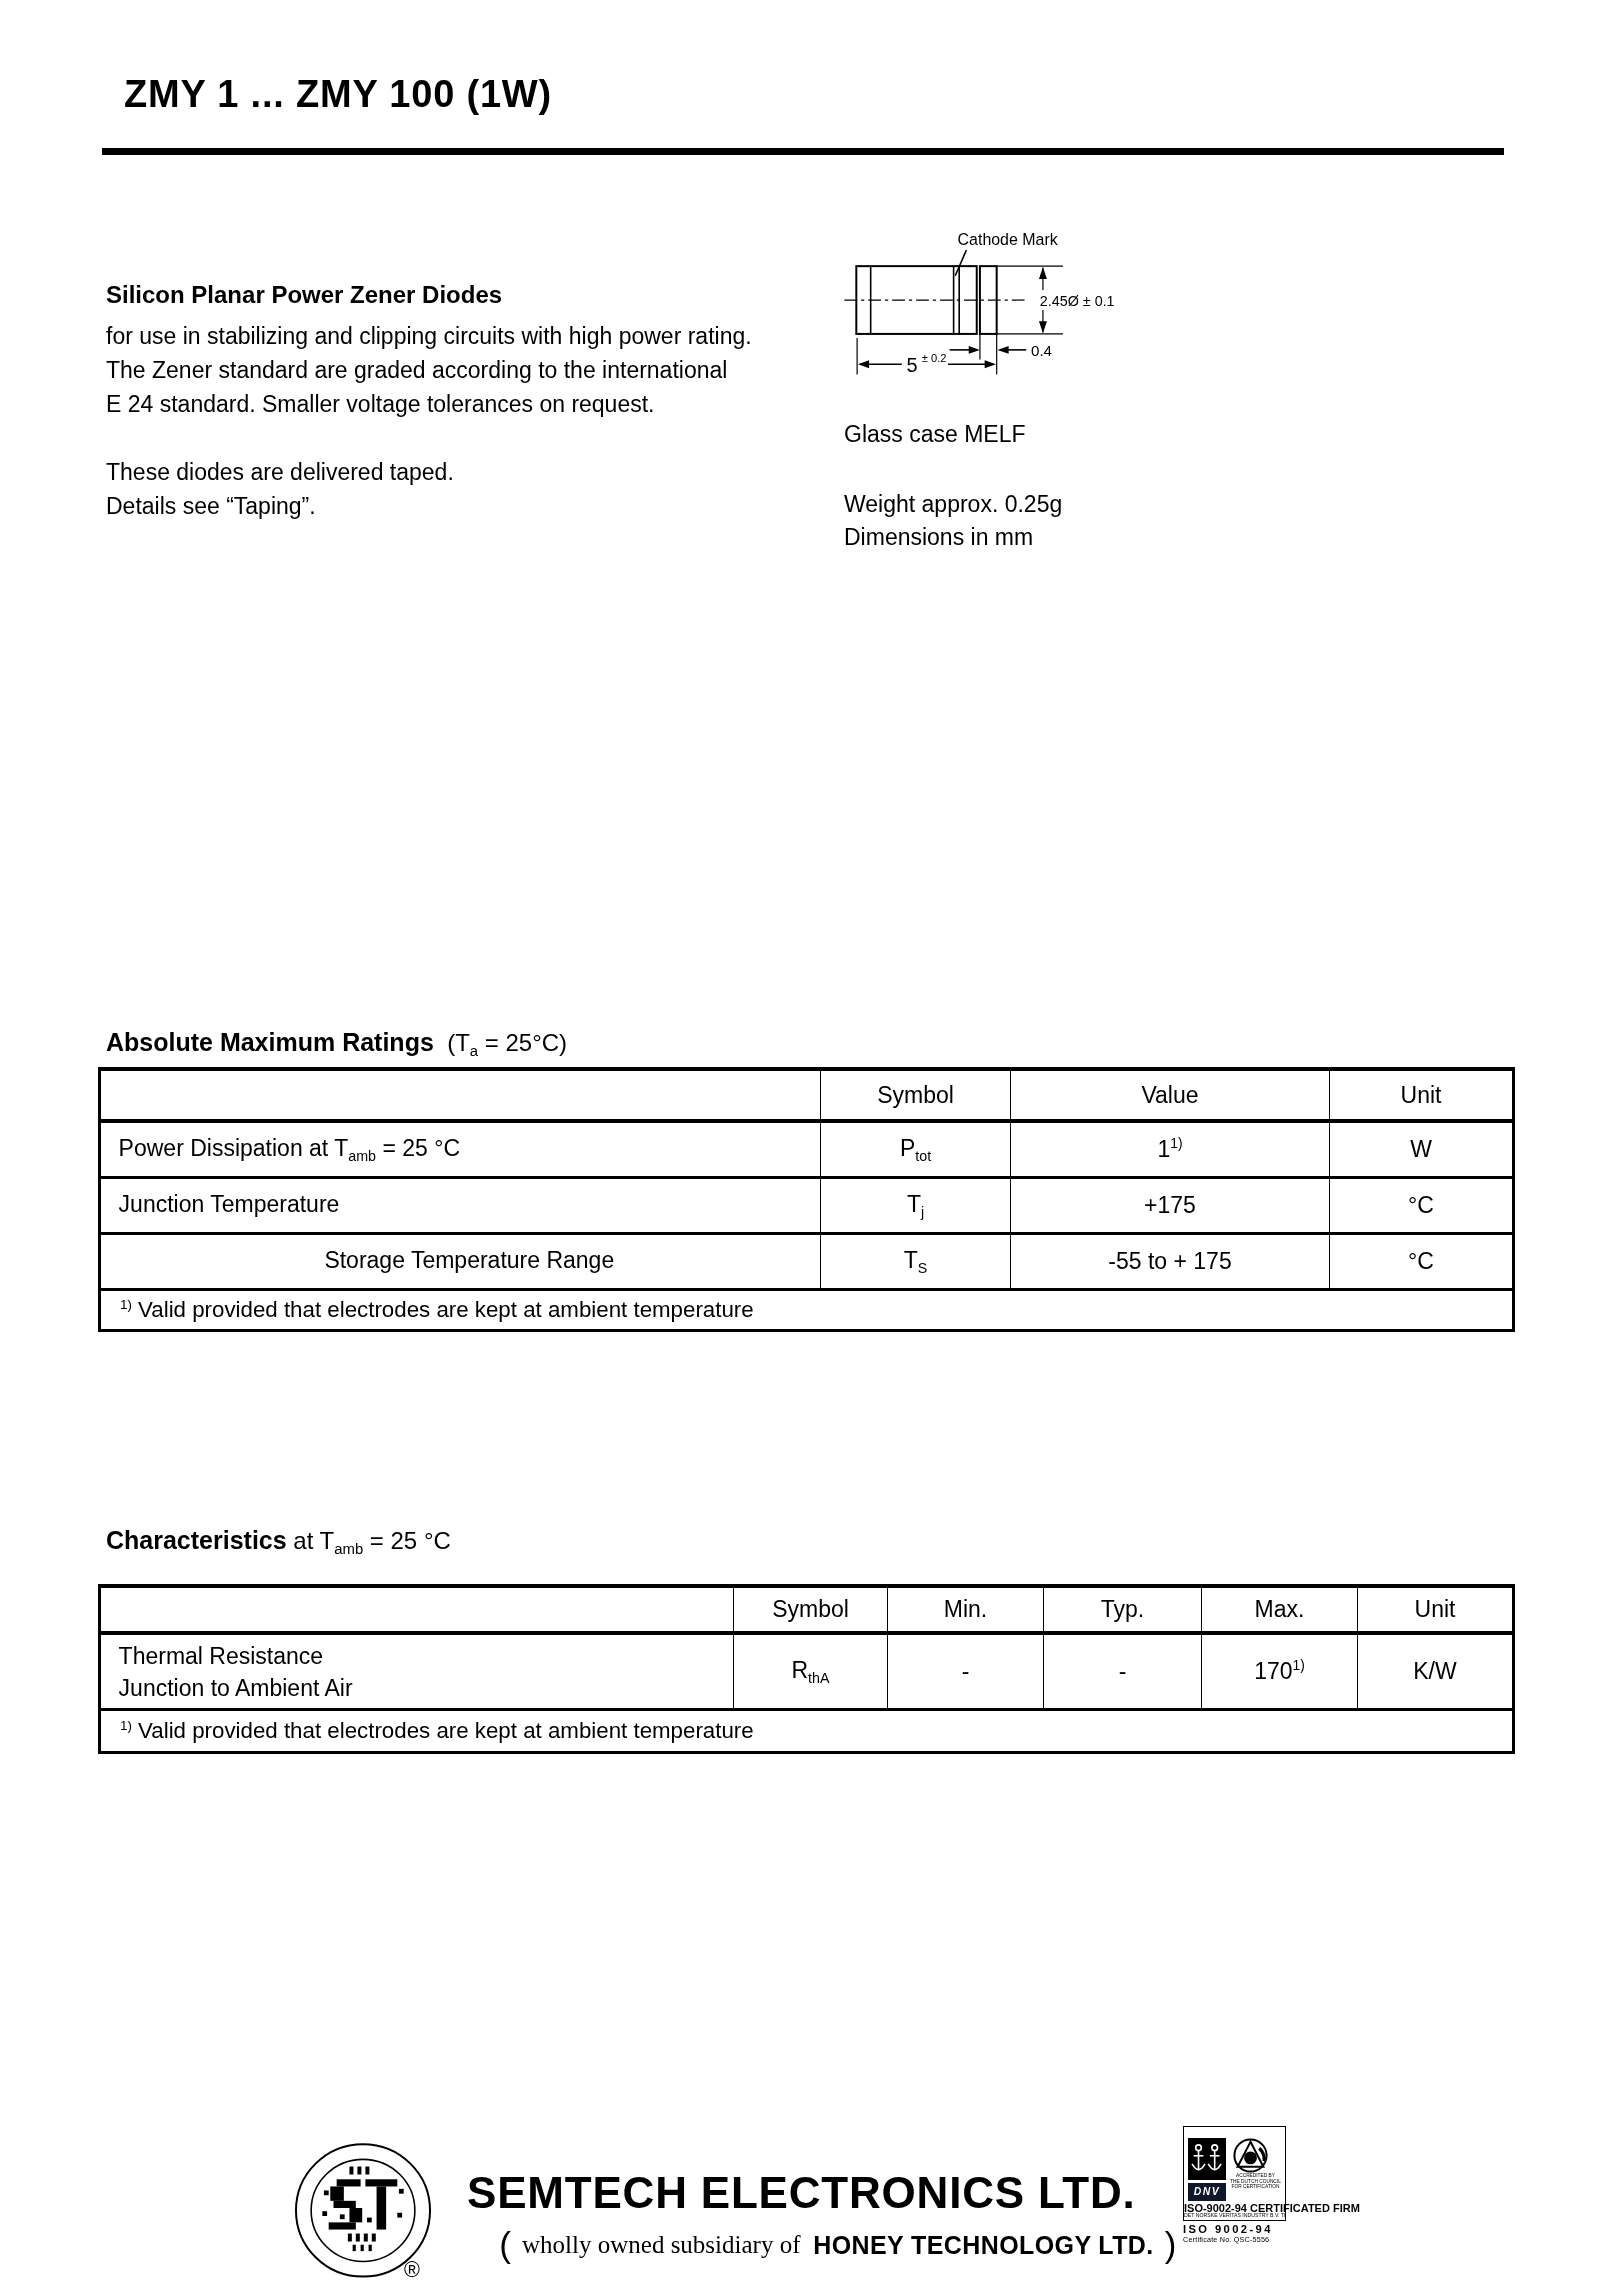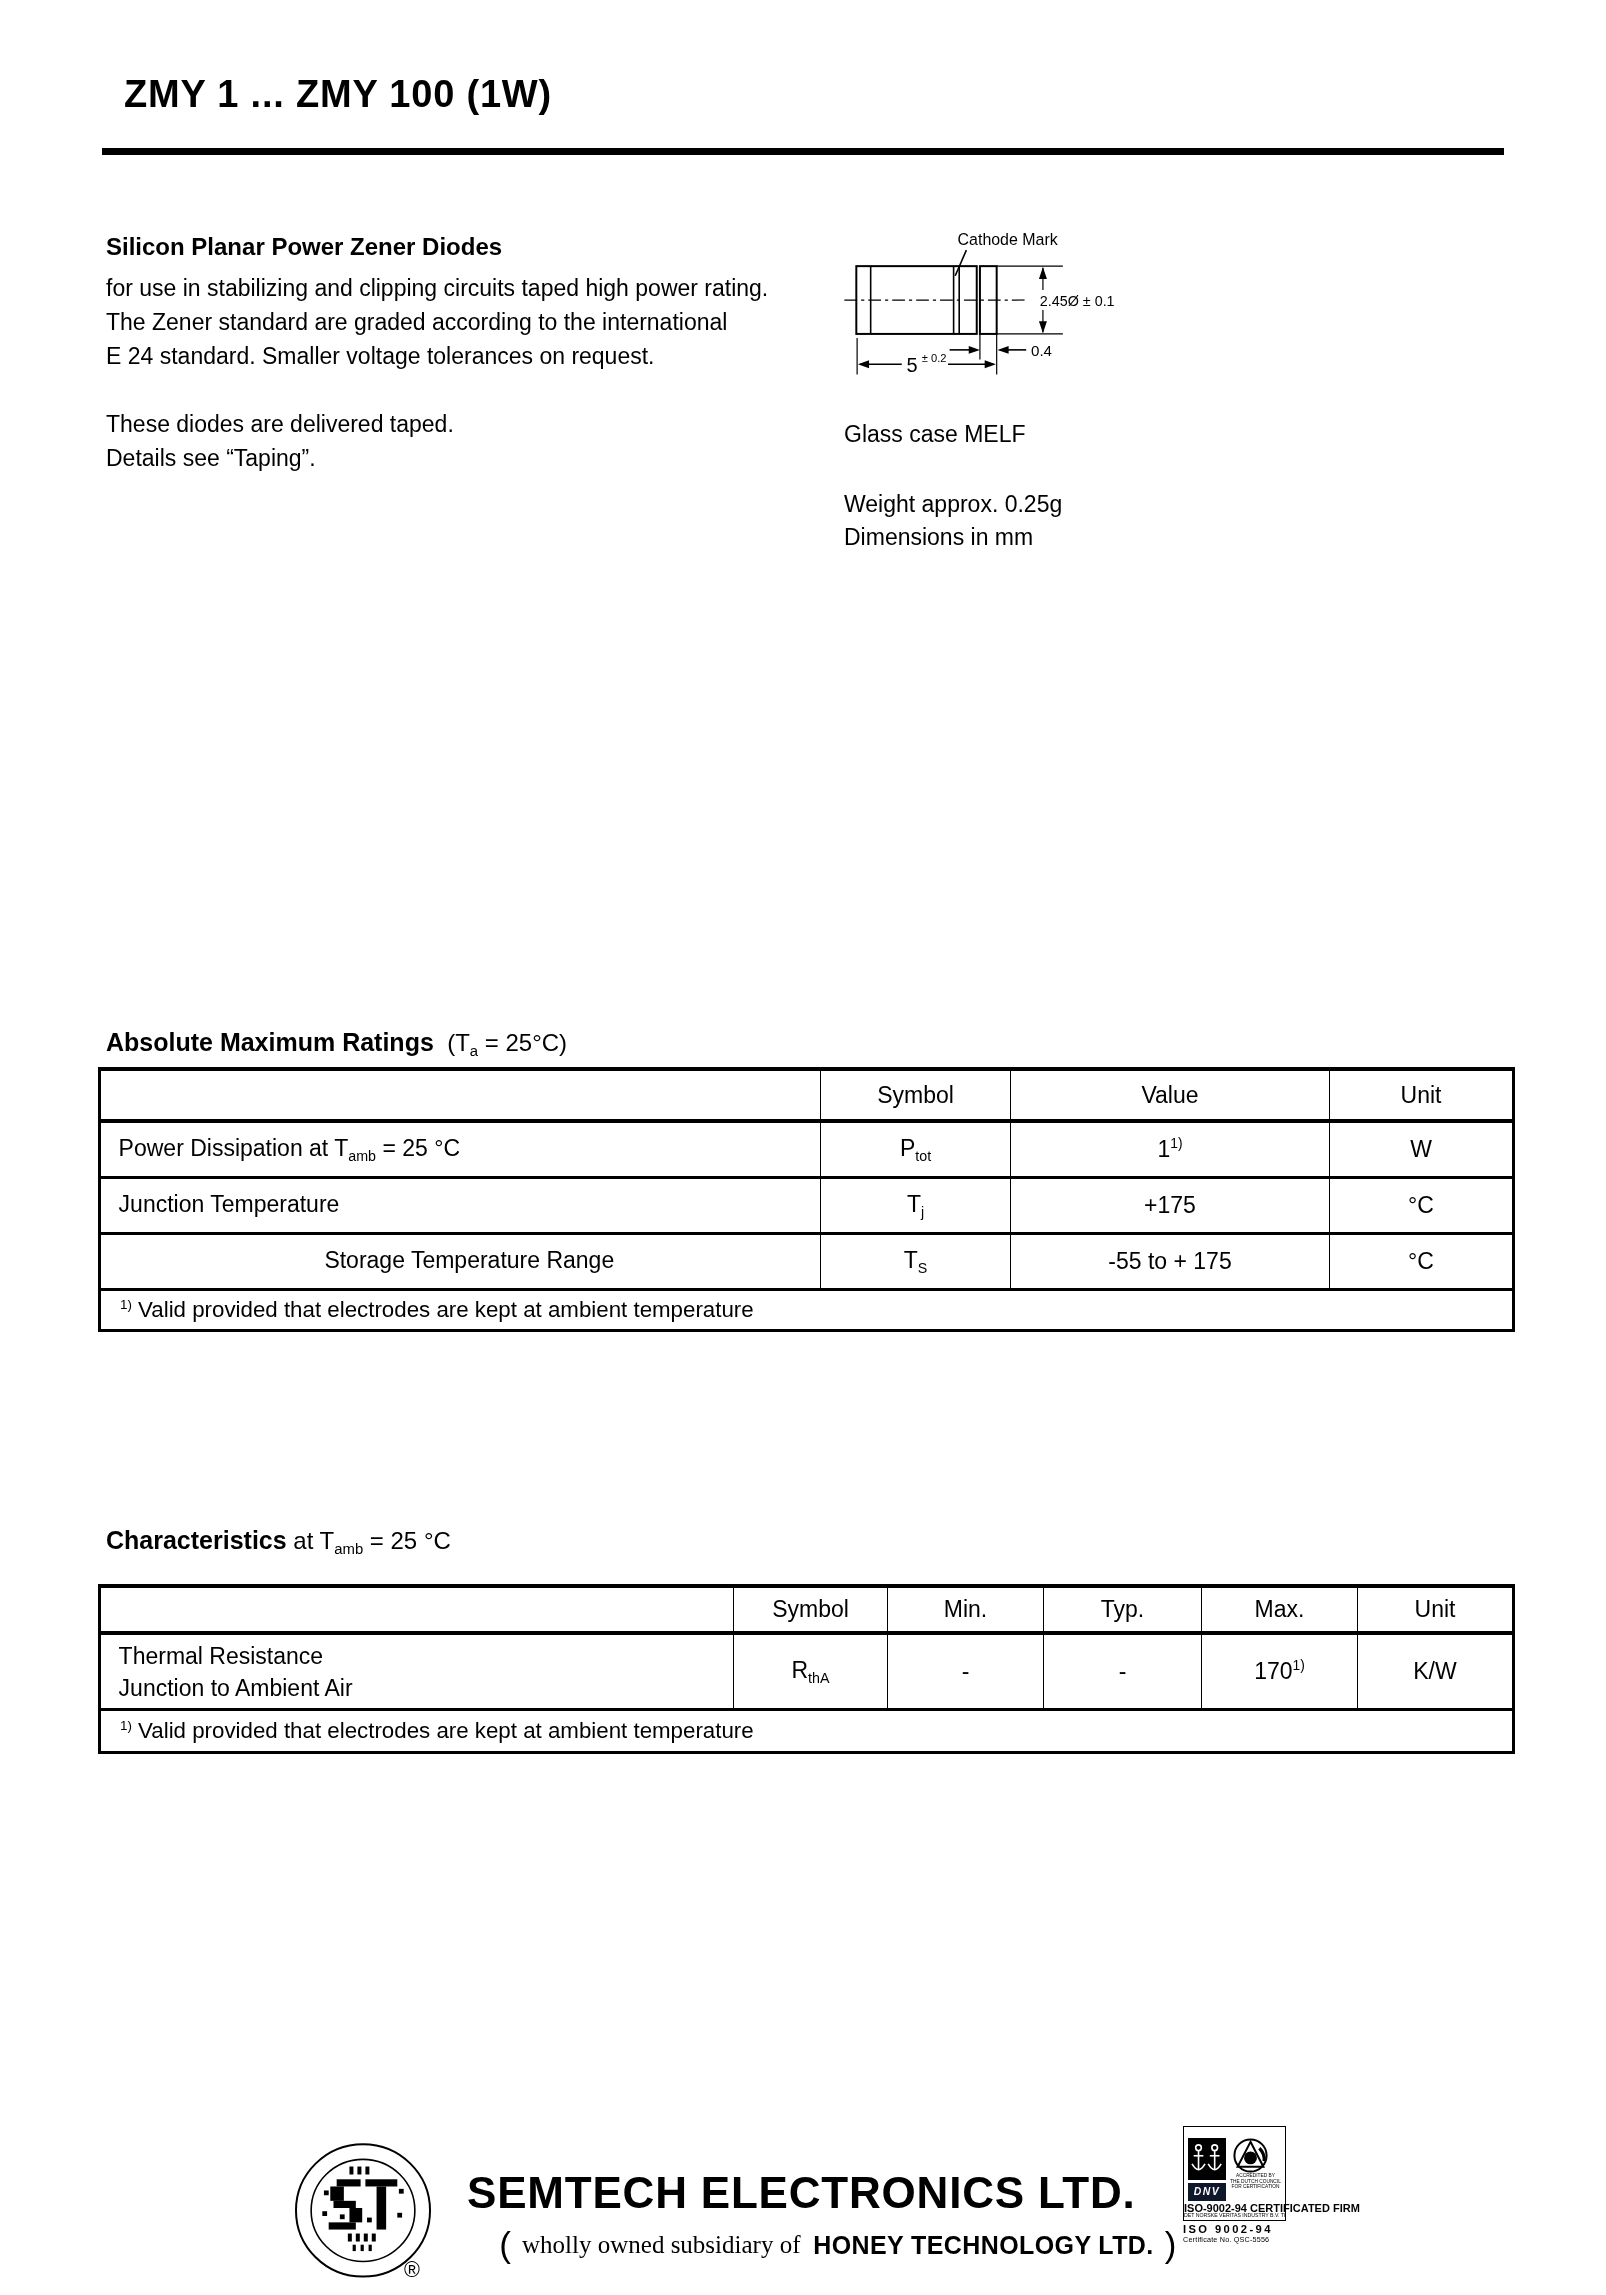--- a/index.html
+++ b/index.html
@@ -2,21 +2,21 @@
 <html style="font-size:12.8px"><head>
 <meta charset="utf-8">
 <style>
   html,body{margin:0;padding:0;background:#e8e8e8;}
   .page{position:relative;width:1607px;height:2295px;background:#ffffff;
         font-family:"Liberation Sans",sans-serif;color:#000;overflow:hidden;}
   .abs{position:absolute;}
   .title{left:102px;top:73px;font-size:38px;font-weight:bold;letter-spacing:0.8px;margin-left:22px;}
   .rule{left:102px;top:148px;width:1402px;height:7.2px;background:#000;}
   .intro{left:106px;top:230px;font-size:23px;line-height:34px;}
-  .intro .h{font-size:24px;font-weight:bold;margin-bottom:7.2px;}
+  .intro .h{font-size:24px;font-weight:bold;margin-bottom:7.2px;margin-top:48px;}
   .intro .gap{height:34px;}
   .caseinfo{left:844px;font-size:23px;}
   sup.fn{font-size:0.6em;vertical-align:super;}
   sub.sb{font-size:0.62em;vertical-align:-0.35em;}
   .sechead{font-size:24px;}
   .sechead b{font-size:25px;}
   table.spec{border-collapse:collapse;table-layout:fixed;border:3.2px solid #000;}
   table.spec td{border:1.6px solid #000;border-top-width:3.2px;border-bottom-width:3.2px;
       font-size:23px;padding:0 0 0 17.6px;vertical-align:middle;background:#fff;}
   table.spec td.c{text-align:center;padding:0;}
@@ -51,21 +51,21 @@
 </head>
 <body>
 
 <div class="page">
 
   <div class="abs title">ZMY 1 ... ZMY 100 (1W)</div>
   <div class="abs rule"></div>
 
   <div class="abs intro">
     <div class="h">Silicon Planar Power Zener Diodes</div>
-    <div>for use in stabilizing and clipping circuits taped high power rating.</div>
+    <div>for use in stabilizing and clipping circuits with high power rating.</div>
     <div>The Zener standard are graded according to the international</div>
     <div>E 24 standard. Smaller voltage tolerances on request.</div>
     <div class="gap"></div>
     <div>These diodes are delivered taped.</div>
     <div>Details see “Taping”.</div>
   </div>
 
   <svg class="abs" style="left:830px;top:226px;" width="319" height="168" viewBox="0 0 400 210">
     <text x="160" y="24" font-size="20">Cathode Mark</text>
     <line x1="171" y1="30" x2="157" y2="62" stroke="#000" stroke-width="2"></line>

